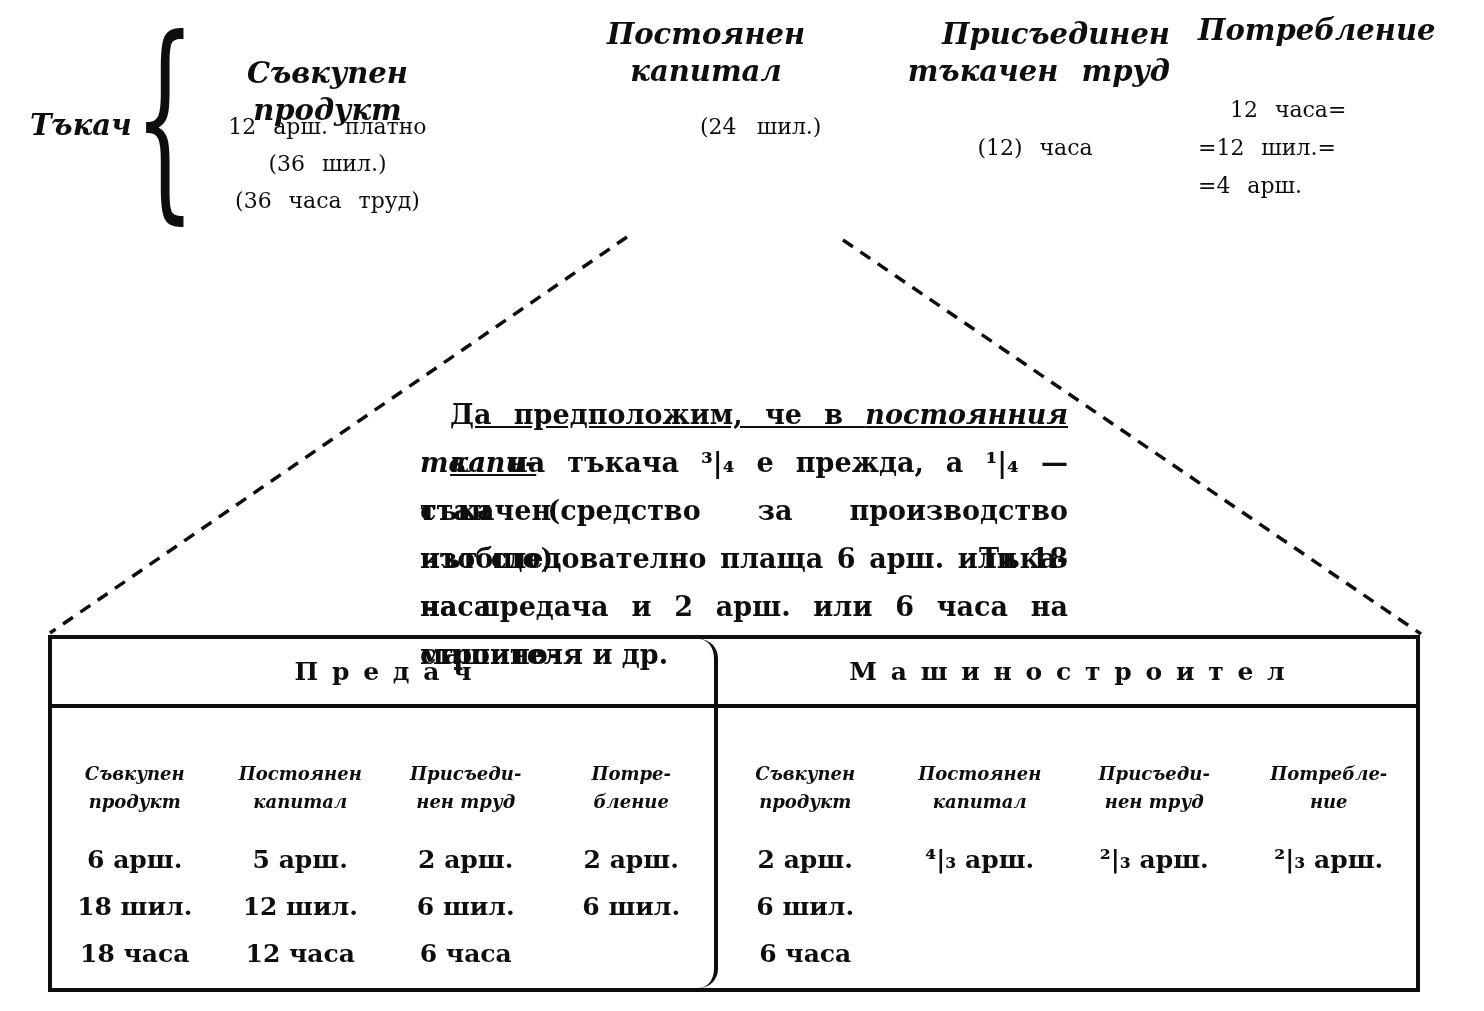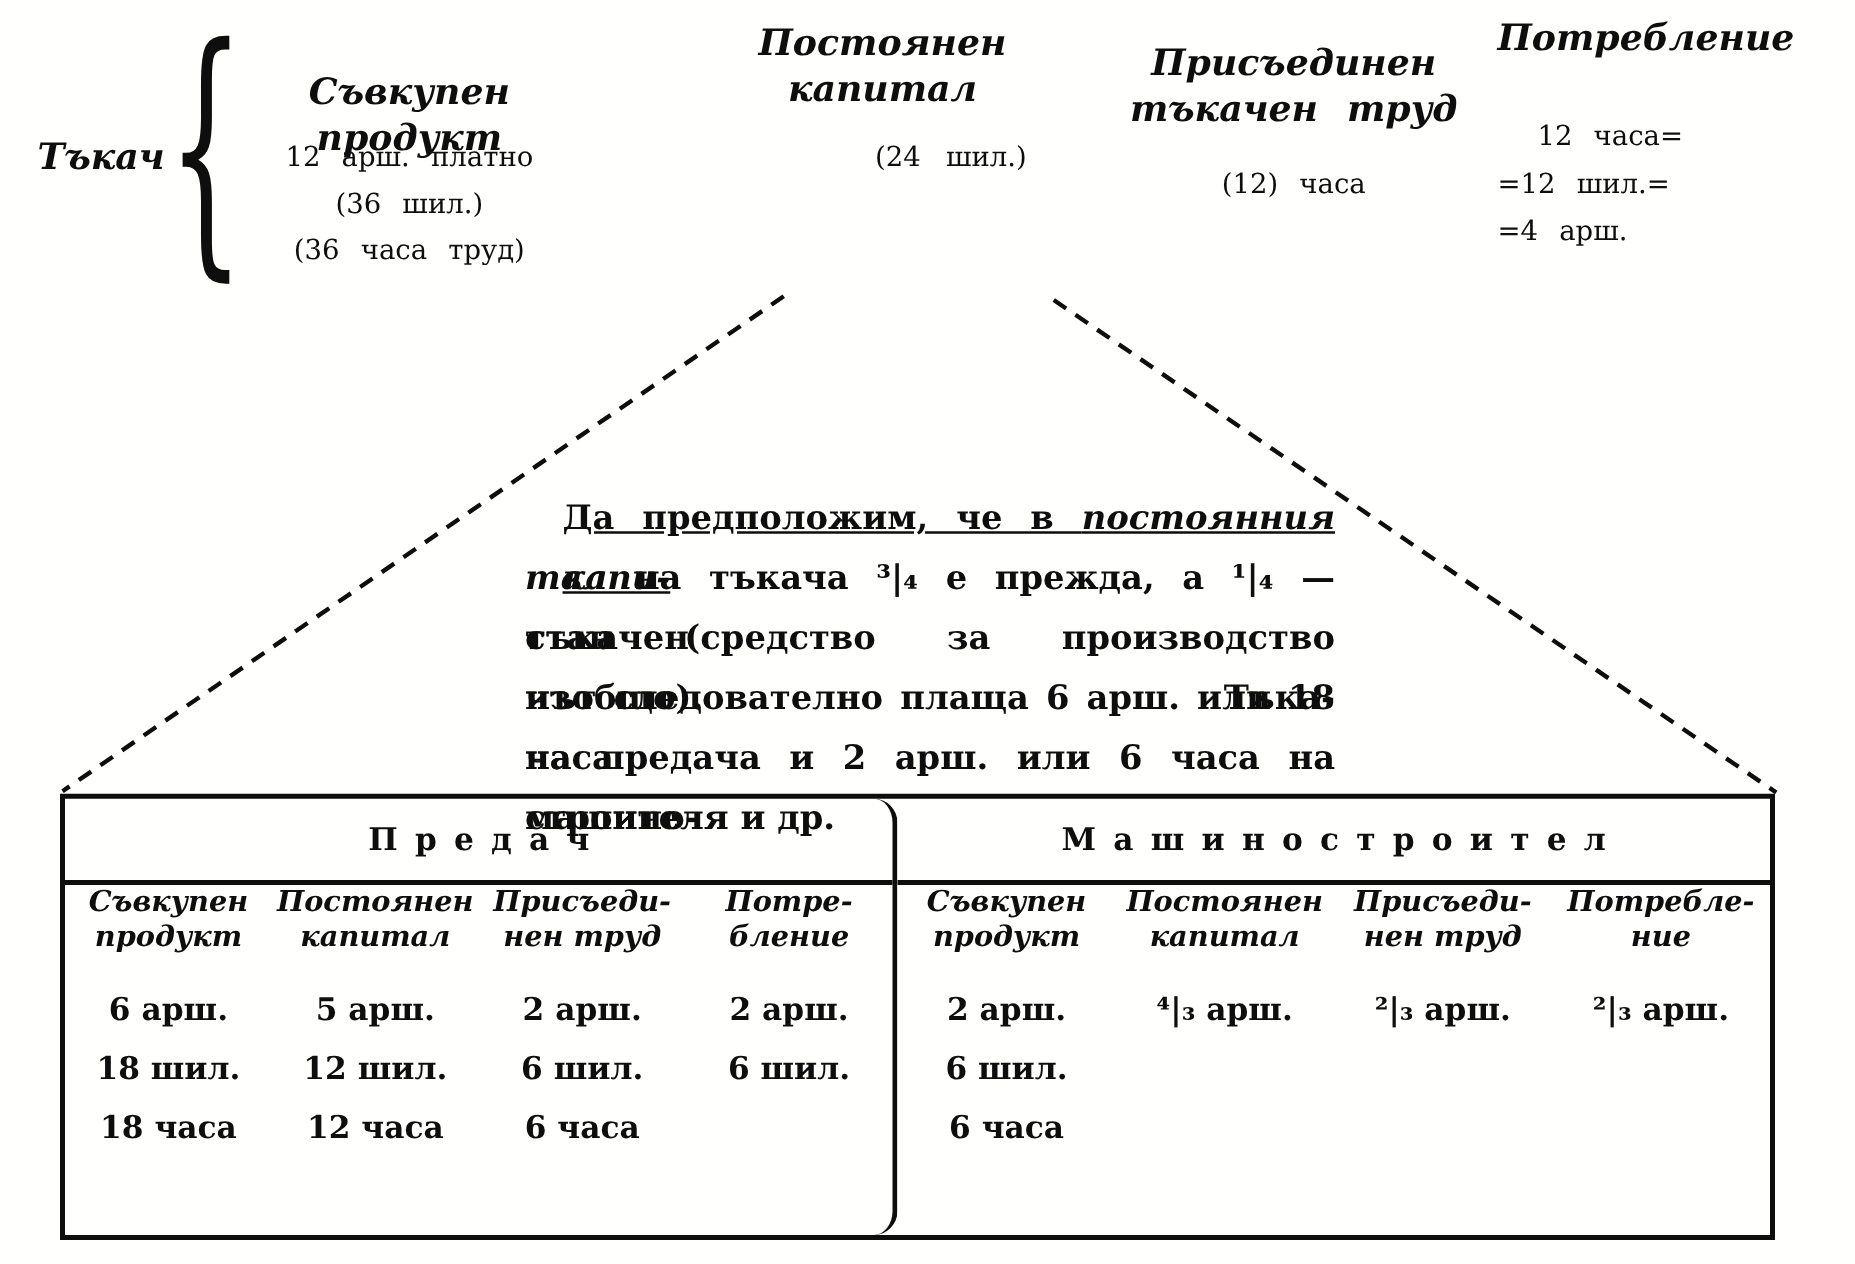--- a/index.html
+++ b/index.html
@@ -43,22 +43,22 @@
   .half.left{width:666px;border-right:4px solid #0e0e0e;}
   .half.right{flex:1;}
   .half-title{
     height:65px;border-bottom:4px solid #0e0e0e;box-sizing:content-box;
     display:flex;align-items:center;justify-content:center;
     font-size:25px;font-weight:bold;letter-spacing:0.55em;text-indent:0.55em;
   }
   .half-body{flex:1;display:grid;grid-template-columns:repeat(4,1fr);}
   .tcol{display:flex;flex-direction:column;align-items:center;}
   .col-head{
-    height:58px;text-align:center;
-    font-size:23px;font-weight:bold;font-style:italic;line-height:28px;
+    margin-top:52px;height:58px;text-align:center;
+    font-size:18px;font-weight:bold;font-style:italic;line-height:28px;
   }
   .cell{margin-top:0;height:47px;line-height:47px;font-size:25px;font-weight:bold;white-space:nowrap;}
   .cell.r1{margin-top:18px;}
 </style>
 </head>
 <body>
 
 <div class="page">
 
   <div class="abs weaver">Тъкач</div>
@@ -77,21 +77,21 @@
     <div class="top-header ctr" style="position:absolute;top:16px;width:100%;padding-right:40px;box-sizing:border-box;">
       <div>Постоянен</div>
       <div>капитал</div>
     </div>
     <div class="top-val" style="position:absolute;top:108px;width:100%;word-spacing:0.6em;">
       <div style="padding-left:142px;">(24 шил.)</div>
     </div>
   </div>
 
   <div class="abs col-added">
-    <div class="top-header ctr" style="position:absolute;top:32px;width:100%;">
+    <div class="top-header ctr" style="position:absolute;top:16px;width:100%;text-align:right;">
       <div>Присъединен</div>
       <div>тъкачен труд</div>
     </div>
     <div class="top-val ctr" style="position:absolute;top:129px;width:100%;">(12) часа</div>
   </div>
 
   <div class="abs col-cons">
     <div class="top-header ctr" style="position:absolute;top:12px;width:100%;">Потребление</div>
     <div class="top-val" style="position:absolute;top:91px;width:100%;line-height:38px;">
       <div style="padding-left:32px;">12 часа=</div>

